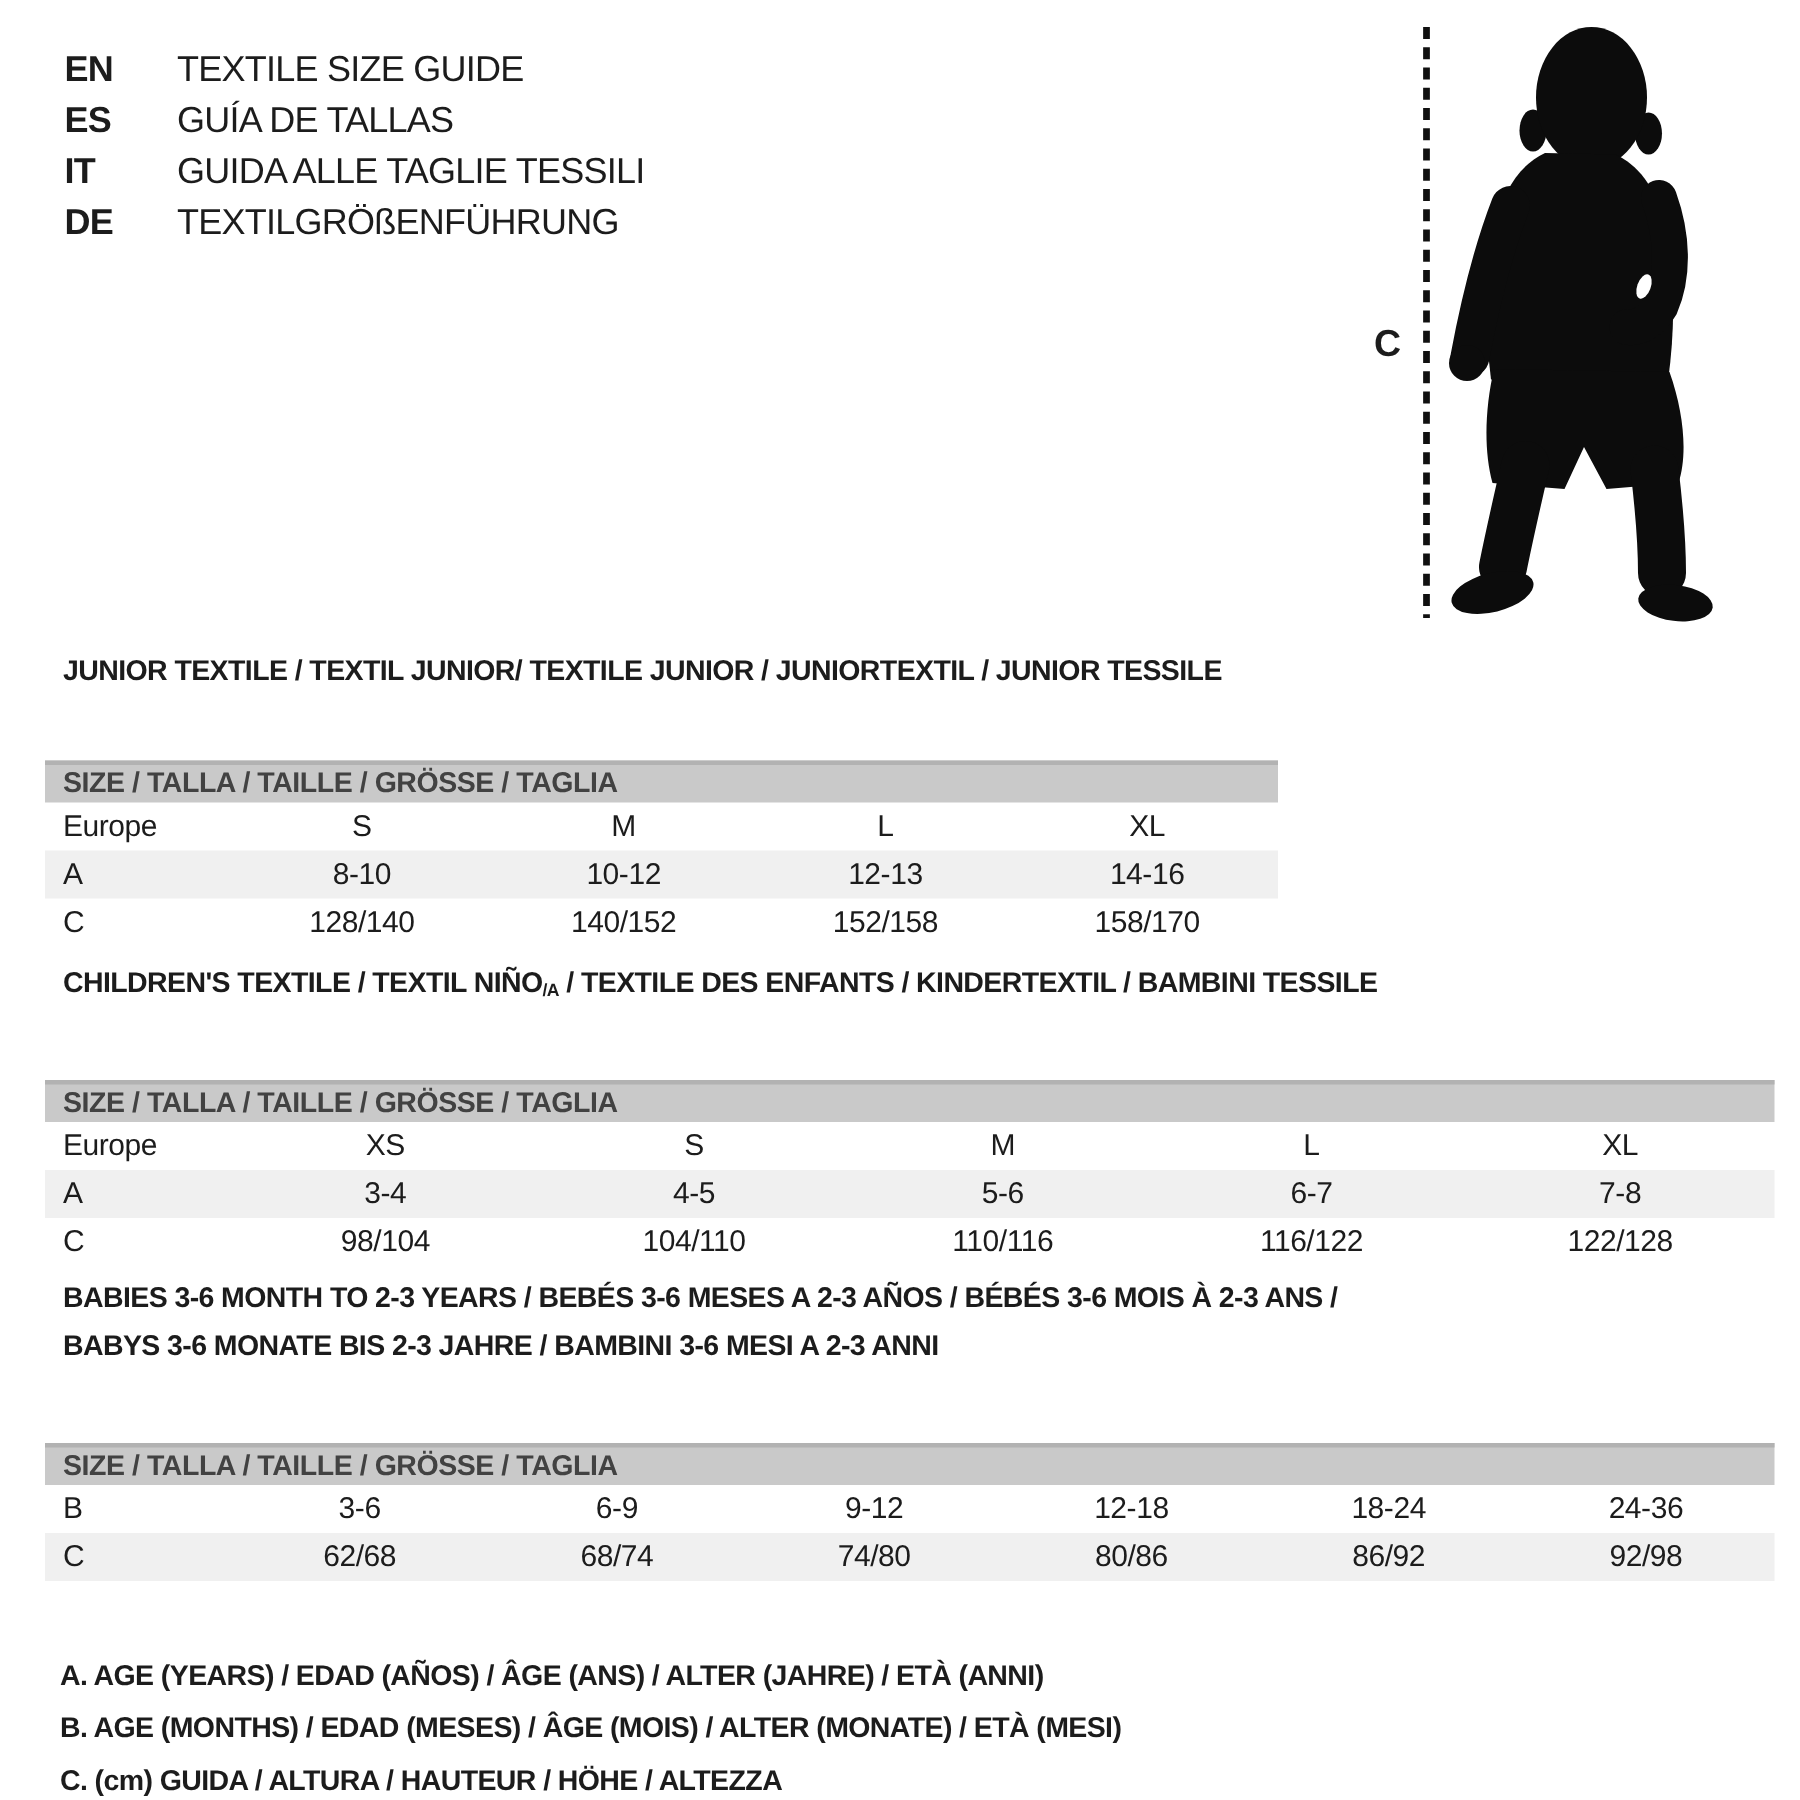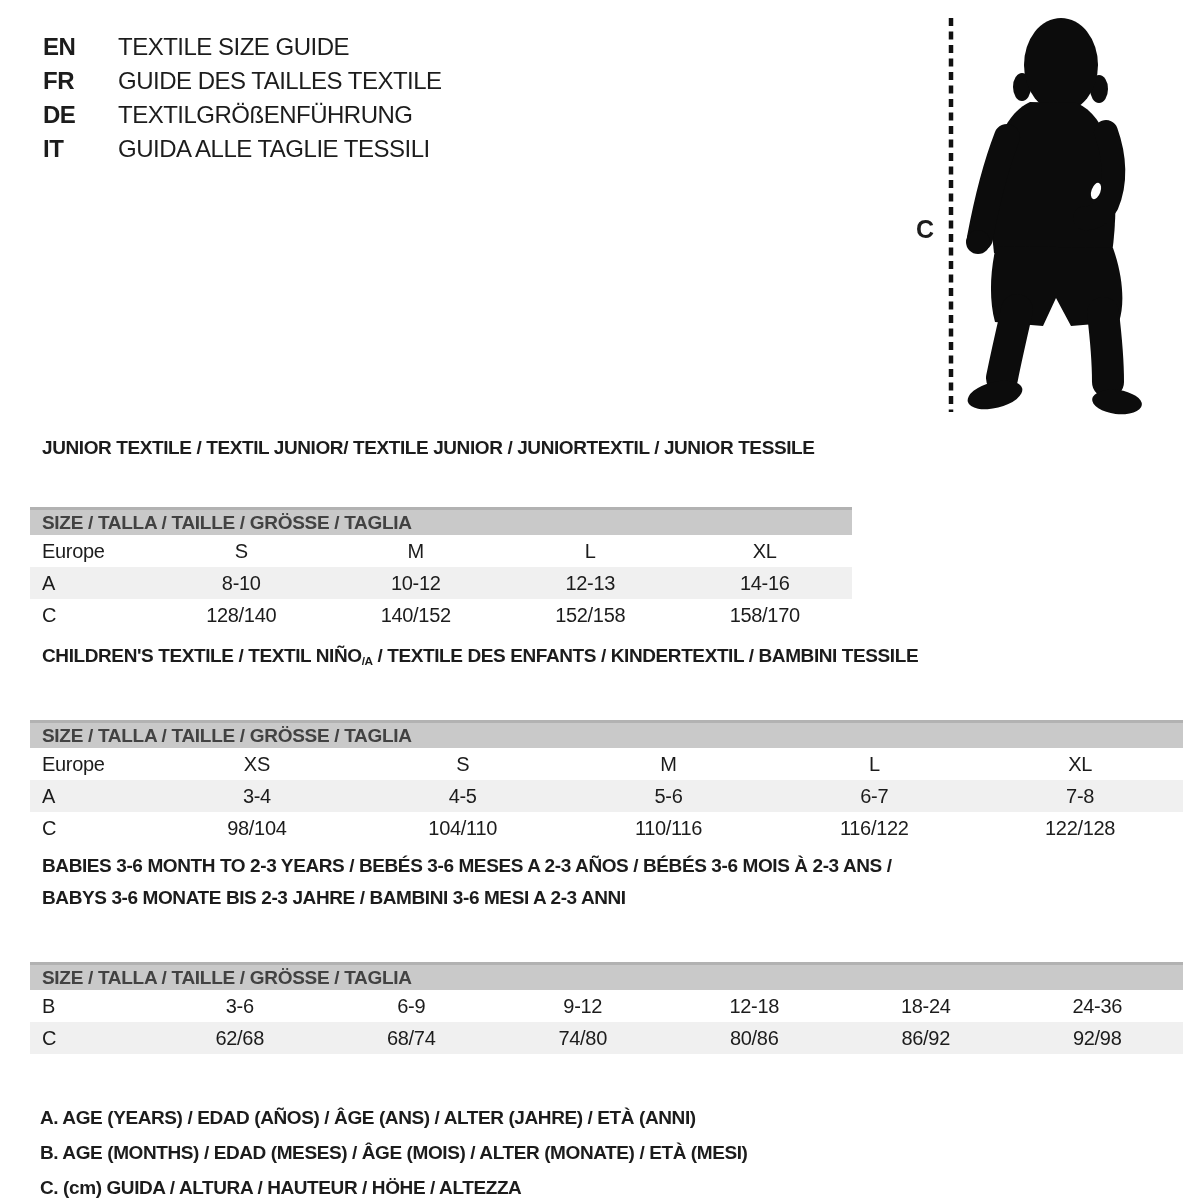--- a/index.html
+++ b/index.html
@@ -43,30 +43,30 @@
 <body>
 
 <div class="canvas">
 
   <div class="langs">
     <div class="lang-row">
       <span class="lang-code">EN</span>
       <span class="lang-label">TEXTILE SIZE GUIDE</span>
     </div>
     <div class="lang-row">
-      <span class="lang-code">FR</span>
-      <span class="lang-label">GUIDE DES TAILLES TEXTILE</span>
+      <span class="lang-code">ES</span>
+      <span class="lang-label">GUÍA DE TALLAS</span>
+    </div>
+    <div class="lang-row">
+      <span class="lang-code">IT</span>
+      <span class="lang-label">GUIDA ALLE TAGLIE TESSILI</span>
     </div>
     <div class="lang-row">
       <span class="lang-code">DE</span>
       <span class="lang-label">TEXTILGRÖßENFÜHRUNG</span>
-    </div>
-    <div class="lang-row">
-      <span class="lang-code">IT</span>
-      <span class="lang-label">GUIDA ALLE TAGLIE TESSILI</span>
     </div>
   </div>
 
   <div class="figure">
     <span class="figure-label">C</span>
     <svg viewBox="0 0 265 412">
       <line x1="56" y1="8" x2="56" y2="402" stroke="#101010" stroke-width="4.5" stroke-dasharray="8 5.5"></line>
       <g fill="#0c0c0c">
         <ellipse cx="127" cy="77" rx="9" ry="14"></ellipse>
         <ellipse cx="204" cy="79" rx="9" ry="14"></ellipse>

